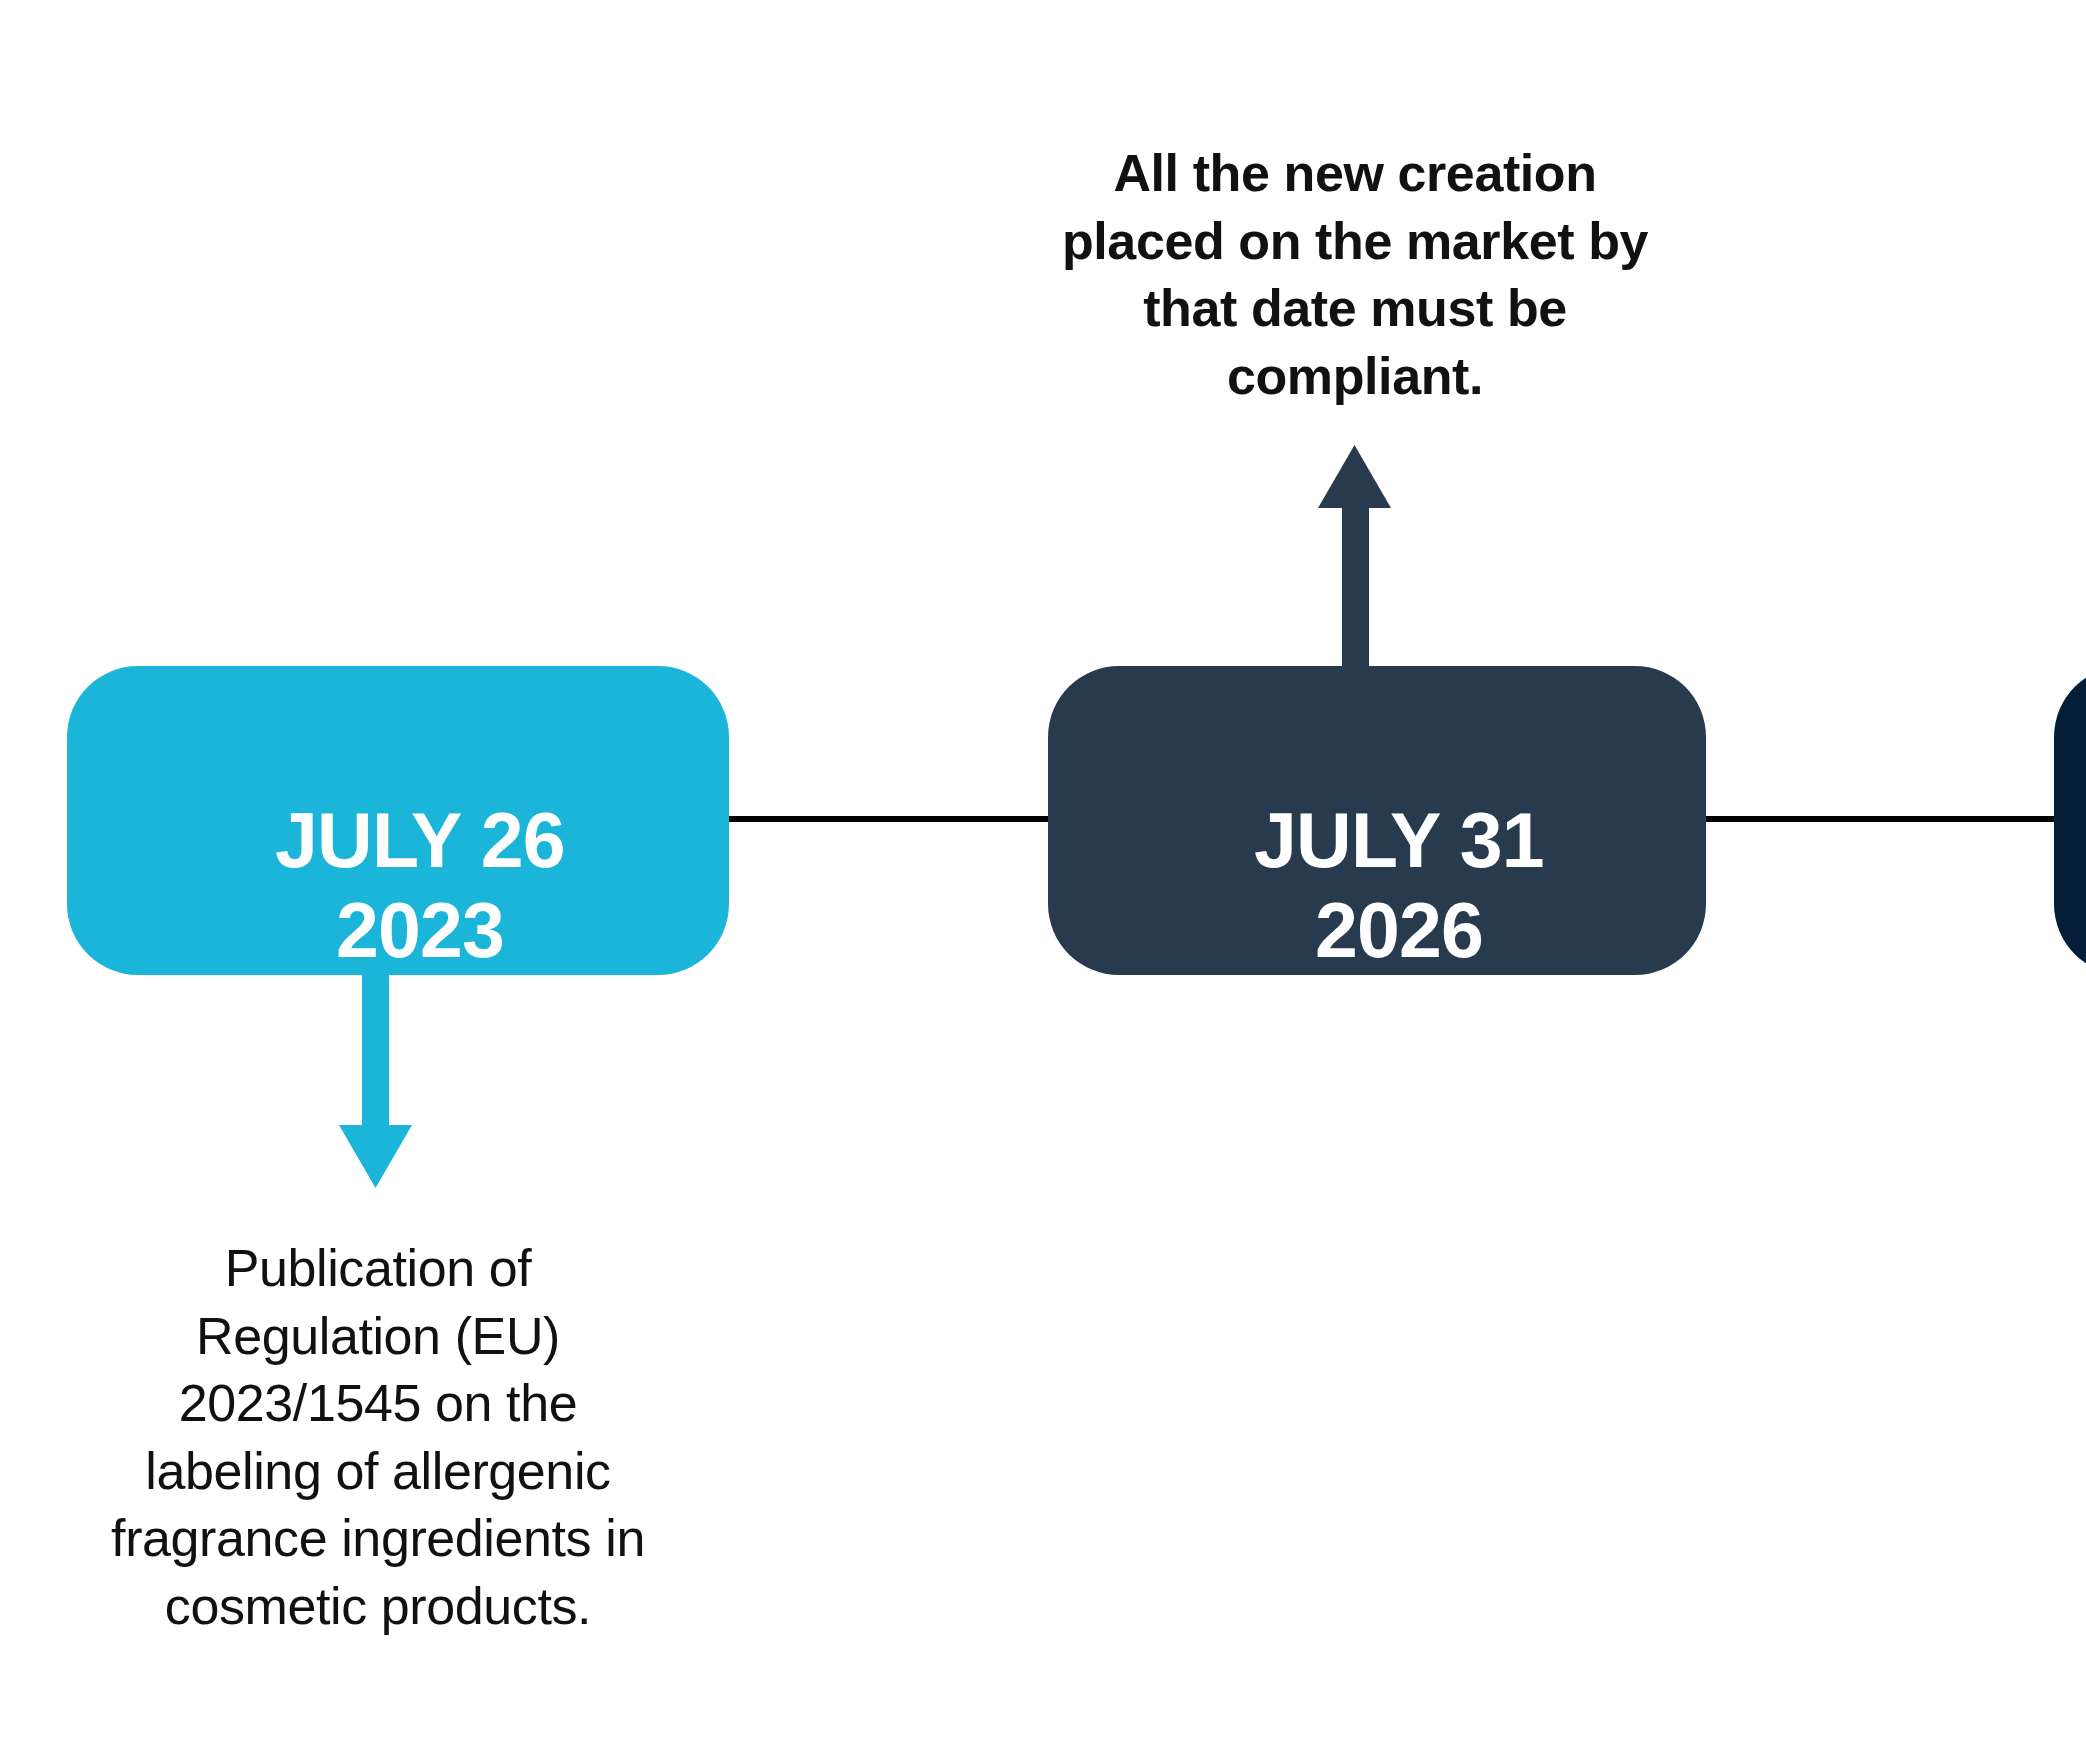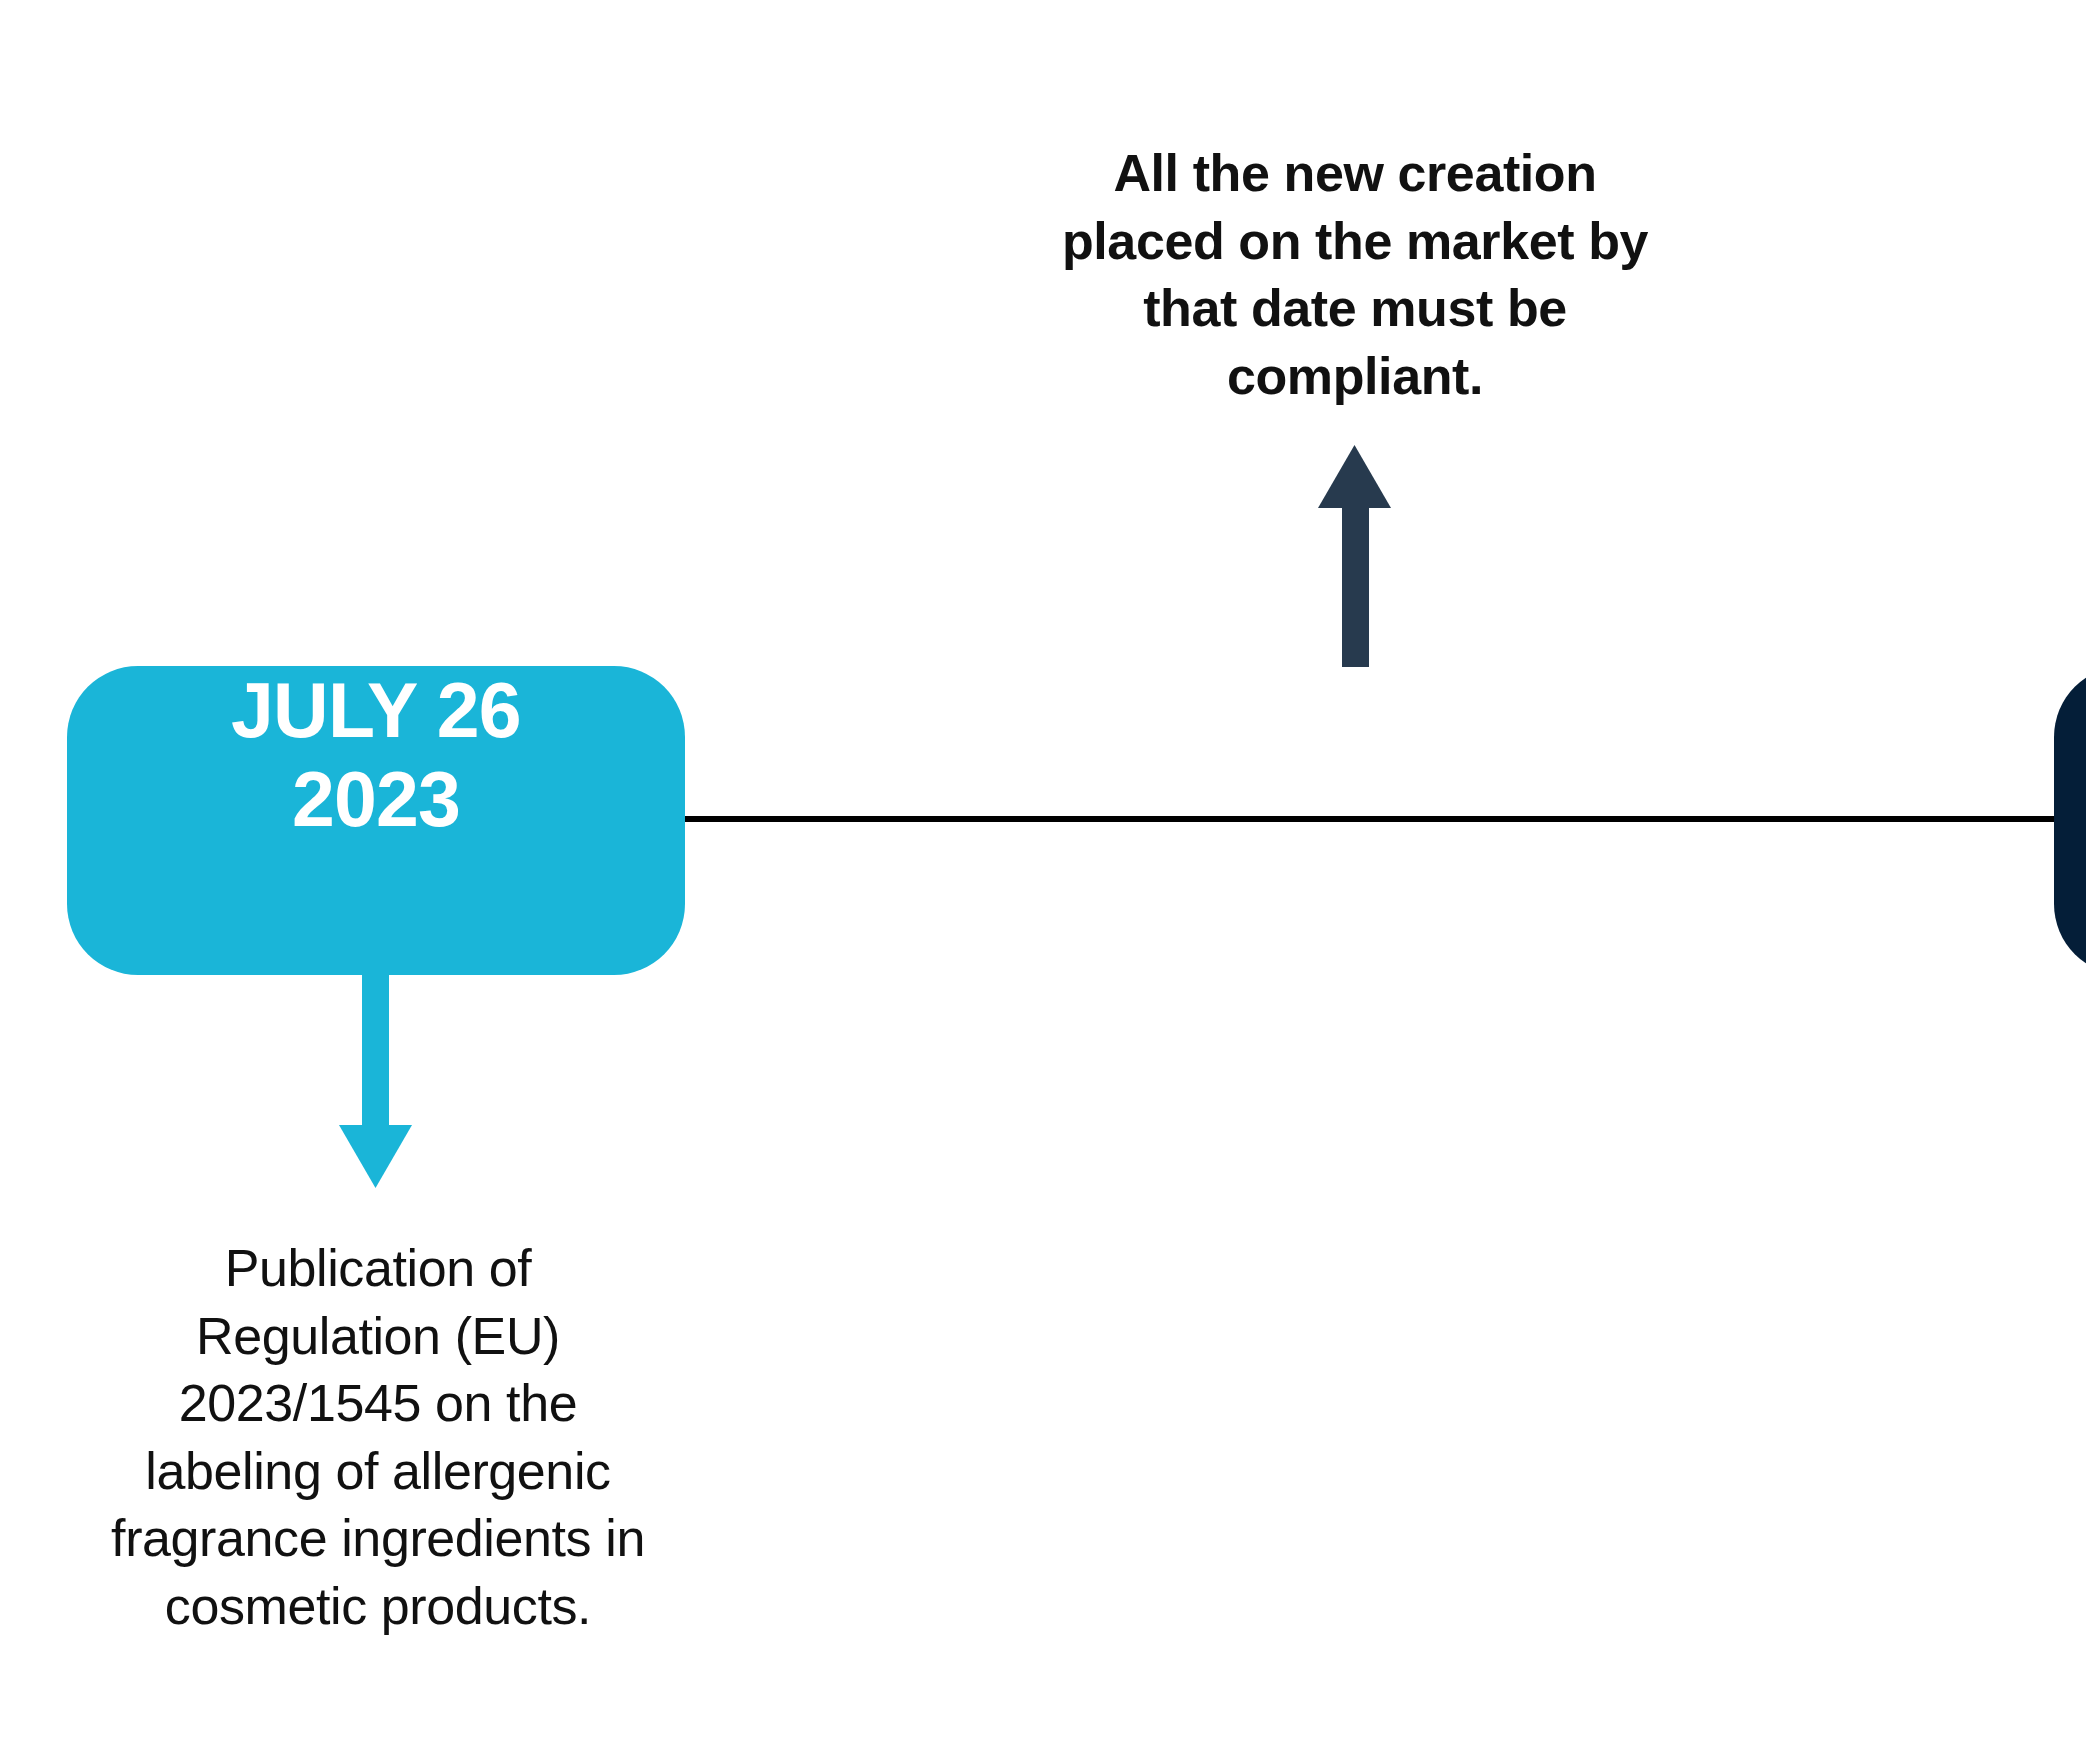--- a/index.html
+++ b/index.html
@@ -24,23 +24,24 @@
     width: 1987px;
     height: 5.8px;
     z-index: 0;
   }
   .box {
     position: absolute;
     top: 666px;
     height: 309px;
     border-radius: 71px;
     display: flex;
-    align-items: flex-start;
+    align-items: flex-end;
     justify-content: center;
     z-index: 1;
+    padding-left: 44px;
   }
   .e1-box { left: 67px;  width: 618px; }
   .e2-box { left: 1048px; width: 614px; }
   .e3-box { left: 2054px; width: 614px; }
   .date {
     color: #ffffff;
     font-weight: bold;
     font-size: 77px;
     line-height: 1.16;
     letter-spacing: -0.8px;
@@ -91,20 +92,24 @@
   </div>
   <div class="stem e1-stem" style="background-color: rgb(26, 181, 216);"></div>
   <div class="head head-down e1-head" style="background-color: rgb(26, 181, 216);"></div>
   <div class="desc e1-desc" style="color: rgb(17, 17, 17);">Publication of
 Regulation (EU)
 2023/1545 on the
 labeling of allergenic
 fragrance ingredients in
 cosmetic products.</div>
 
+  <div class="box e2-box" style="background-color: rgb(39, 58, 78);">
+    <div class="date">JULY 31
+2026</div>
+  </div>
   <div class="stem e2-stem" style="background-color: rgb(39, 58, 78);"></div>
   <div class="head head-up e2-head" style="background-color: rgb(39, 58, 78);"></div>
   <div class="desc e2-desc" style="color: rgb(17, 17, 17);">All the new creation
 placed on the market by
 that date must be
 compliant.</div>
 
   <div class="box e3-box" style="background-color: rgb(4, 30, 56);">
     
   </div>

